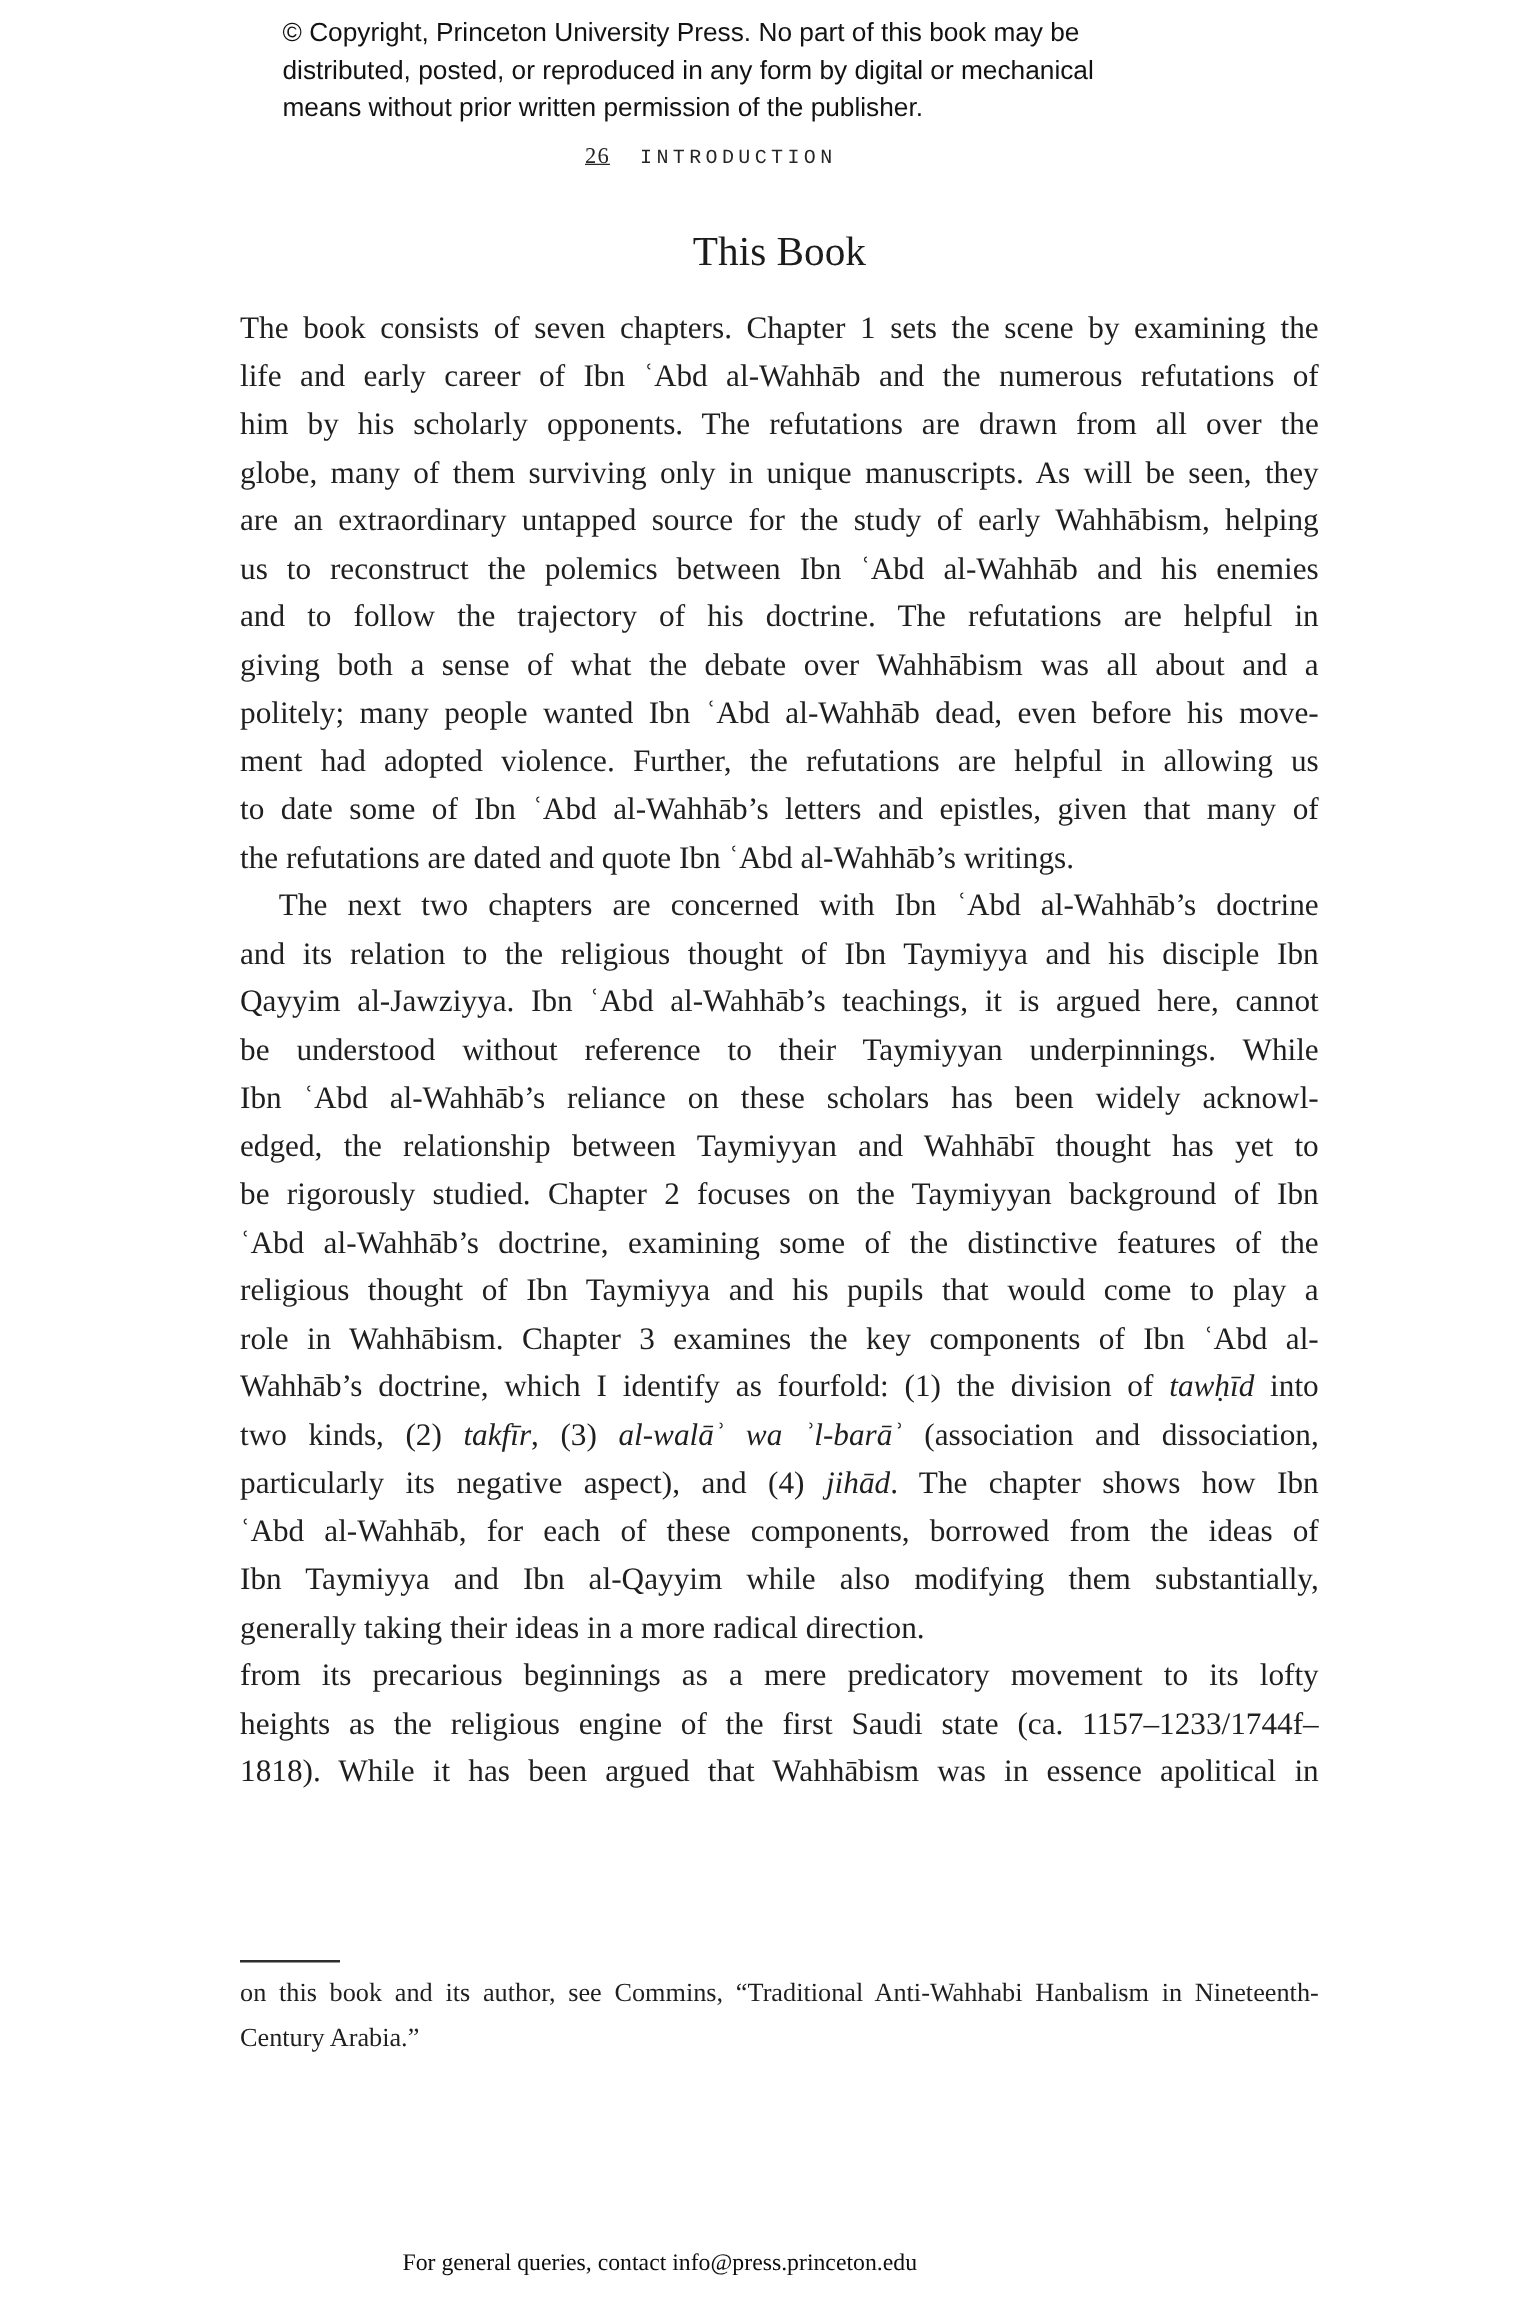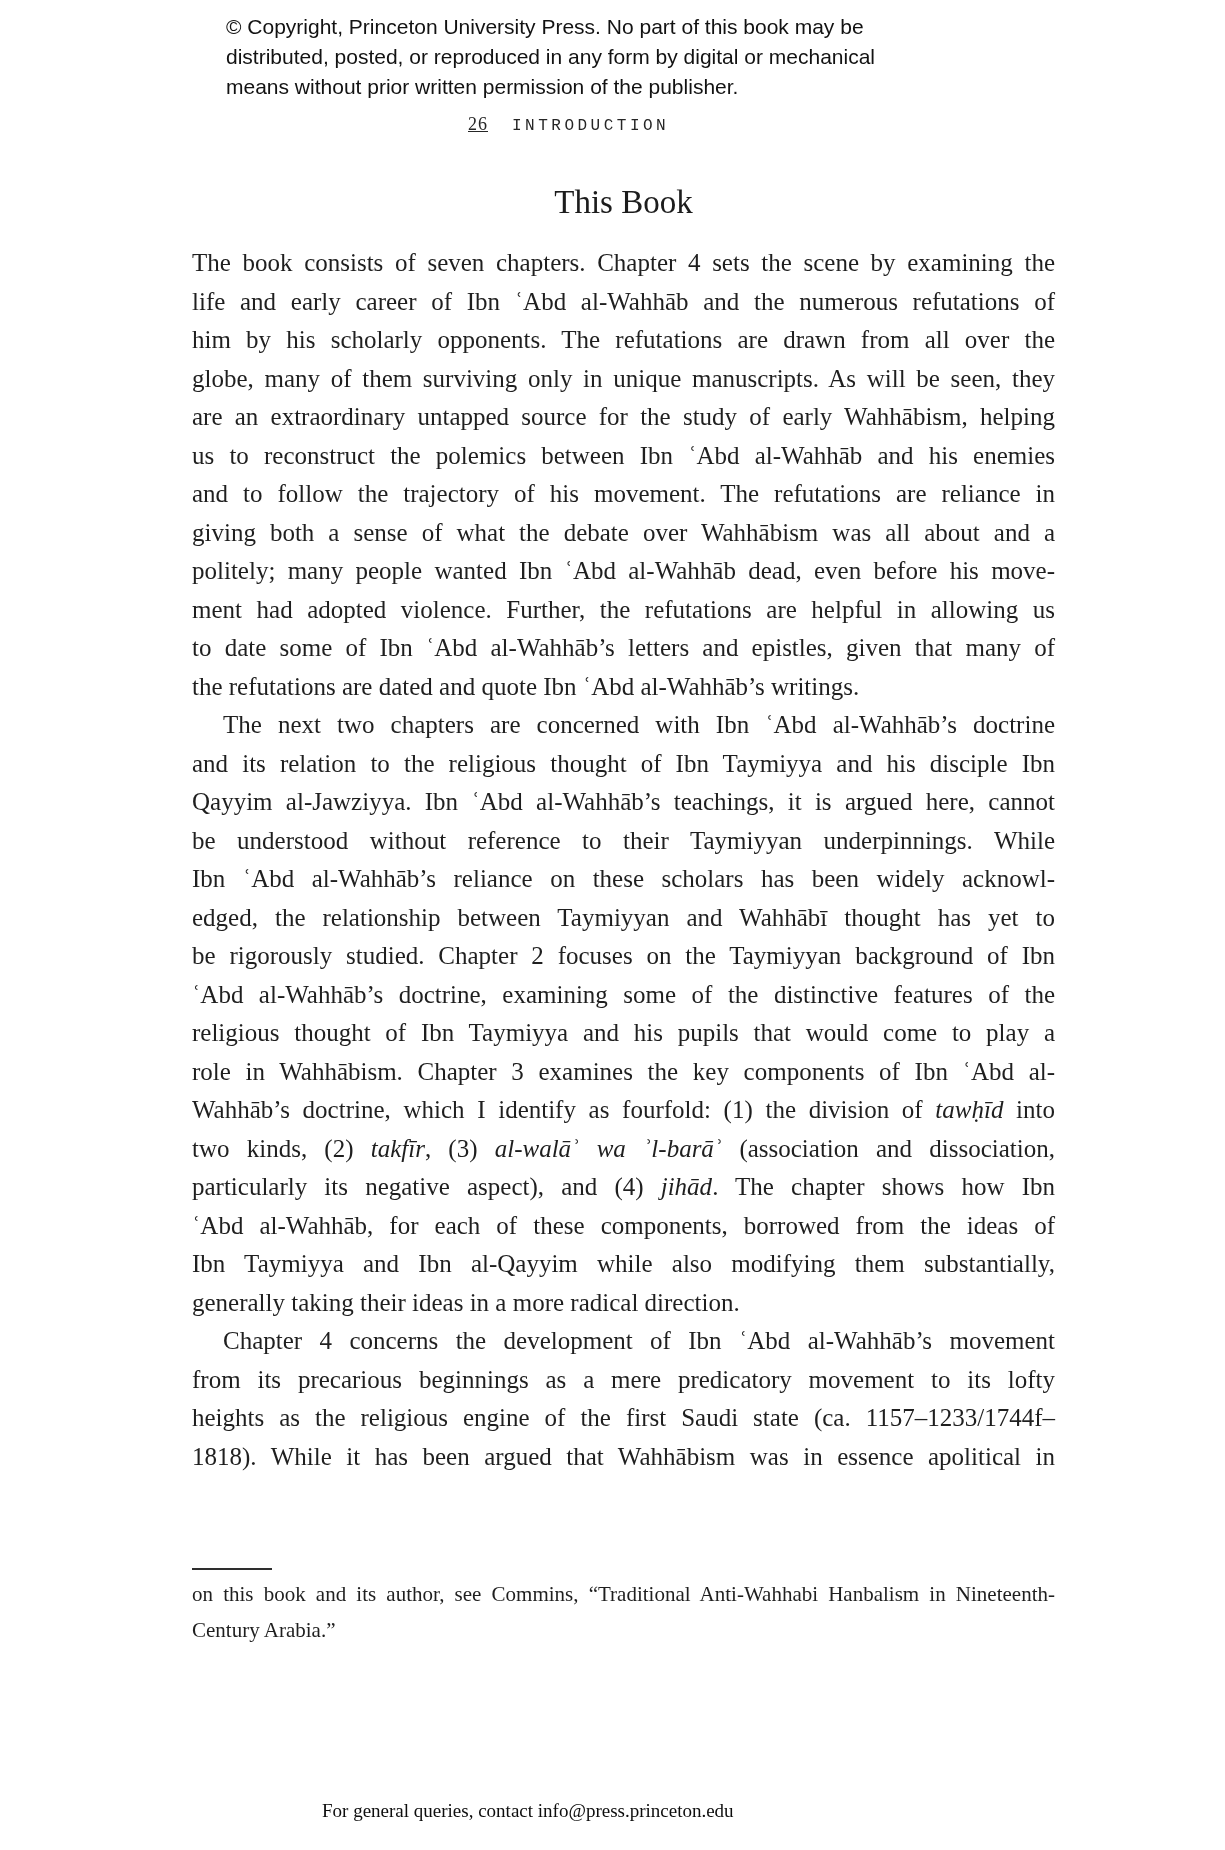--- a/index.html
+++ b/index.html
@@ -132,27 +132,27 @@
 
   <div class="runhead">
     <span class="pagenum">26</span>
     <span class="rh-title">INTRODUCTION</span>
   </div>
 
   <h1 class="title">This Book</h1>
 
   <div class="bodycol" id="body-text">
       <div>
-        <div class="line">The book consists of seven chapters. Chapter 4 sets the scene by examining the</div>
+        <div class="line">The book consists of seven chapters. Chapter 1 sets the scene by examining the</div>
         <div class="line">life and early career of Ibn ʿAbd al-Wahhāb and the numerous refutations of</div>
         <div class="line">him by his scholarly opponents. The refutations are drawn from all over the</div>
         <div class="line">globe, many of them surviving only in unique manuscripts. As will be seen, they</div>
         <div class="line">are an extraordinary untapped source for the study of early Wahhābism, helping</div>
         <div class="line">us to reconstruct the polemics between Ibn ʿAbd al-Wahhāb and his enemies</div>
-        <div class="line">and to follow the trajectory of his movement. The refutations are reliance in</div>
+        <div class="line">and to follow the trajectory of his doctrine. The refutations are helpful in</div>
         <div class="line">giving both a sense of what the debate over Wahhābism was all about and a</div>
         <div class="line">politely; many people wanted Ibn ʿAbd al-Wahhāb dead, even before his move-</div>
         <div class="line">ment had adopted violence. Further, the refutations are helpful in allowing us</div>
         <div class="line">to date some of Ibn ʿAbd al-Wahhāb’s letters and epistles, given that many of</div>
         <div class="line no-just">the refutations are dated and quote Ibn ʿAbd al-Wahhāb’s writings.</div>
       </div>
       <div>
         <div class="line indent">The next two chapters are concerned with Ibn ʿAbd al-Wahhāb’s doctrine</div>
         <div class="line">and its relation to the religious thought of Ibn Taymiyya and his disciple Ibn</div>
         <div class="line">Qayyim al-Jawziyya. Ibn ʿAbd al-Wahhāb’s teachings, it is argued here, cannot</div>
@@ -164,21 +164,20 @@
         <div class="line">religious thought of Ibn Taymiyya and his pupils that would come to play a</div>
         <div class="line">role in Wahhābism. Chapter 3 examines the key components of Ibn ʿAbd al-</div>
         <div class="line">Wahhāb’s doctrine, which I identify as fourfold: (1) the division of <i>tawḥīd</i> into</div>
         <div class="line">two kinds, (2) <i>takfīr</i>, (3) <i>al-walāʾ wa ʾl-barāʾ</i> (association and dissociation,</div>
         <div class="line">particularly its negative aspect), and (4) <i>jihād</i>. The chapter shows how Ibn</div>
         <div class="line">ʿAbd al-Wahhāb, for each of these components, borrowed from the ideas of</div>
         <div class="line">Ibn Taymiyya and Ibn al-Qayyim while also modifying them substantially,</div>
         <div class="line no-just">generally taking their ideas in a more radical direction.</div>
       </div>
       <div>
-        <div class="line indent">Chapter 4 concerns the development of Ibn ʿAbd al-Wahhāb’s movement</div>
         <div class="line">from its precarious beginnings as a mere predicatory movement to its lofty</div>
         <div class="line">heights as the religious engine of the first Saudi state (ca. 1157–1233/1744f–</div>
         <div class="line">1818). While it has been argued that Wahhābism was in essence apolitical in</div>
       </div>
     </div>
 
   <div class="fn-rule"></div>
 
   <div class="footnote" id="footnote">
       <div class="line">on this book and its author, see Commins, “Traditional Anti-Wahhabi Hanbalism in Nineteenth-</div>

